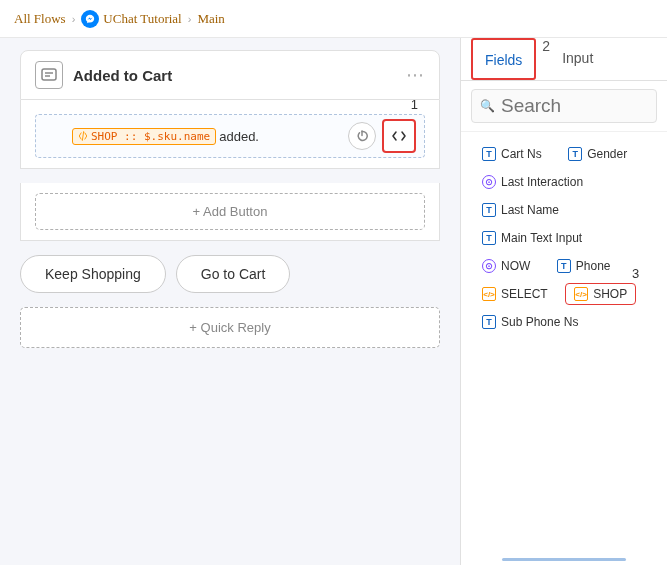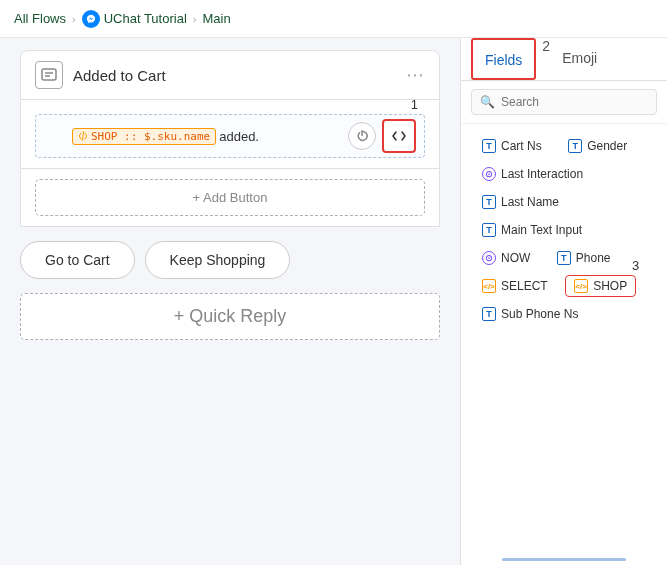--- a/index.html
+++ b/index.html
@@ -17,21 +17,22 @@
       display: flex;
       align-items: center;
       padding: 8px 14px;
       background: #fff;
       border-bottom: 1px solid #e8e8e8;
       font-size: 13px;
       color: #555;
       height: 38px;
     }
     .breadcrumb-item {
-      color: #14532d;
+      color: #a16207;
+      font-family: Liberation Serif, serif;
     }
     .breadcrumb-sep {
       margin: 0 6px;
       color: #aaa;
       font-size: 11px;
     }
     .breadcrumb-icon {
       width: 18px;
       height: 18px;
       background: #0084ff;
@@ -80,21 +81,21 @@
       border-radius: 4px;
       display: flex;
       align-items: center;
       justify-content: center;
       margin-right: 10px;
       color: #888;
       font-size: 14px;
     }
     .node-header-title {
       font-size: 15px;
-      font-weight: 400;
+      font-weight: 700;
       color: #333;
       flex: 1;
     }
     .node-header-dots {
       color: #aaa;
       font-size: 18px;
       letter-spacing: 1px;
     }
 
     
@@ -181,21 +182,21 @@
       color: #333;
       font-size: 13px;
       font-weight: 500;
     }
 
     
     .add-button-block {
       background: #fff;
       border: 1px solid #e0e0e0;
       border-top: none;
-      margin: 0 20px;
+      margin: 14px 20px;
       padding: 10px 14px;
     }
     .add-button-btn {
       width: 100%;
       border: 1.5px dashed #b0b0b0;
       border-radius: 5px;
       background: #fff;
       padding: 10px;
       font-size: 13px;
       color: #888;
@@ -220,21 +221,21 @@
       font-weight: 400;
     }
 
     
     .quick-reply-block {
       margin: 0 20px;
       border: 1.5px dashed #b0b0b0;
       border-radius: 5px;
       padding: 12px;
       text-align: center;
-      font-size: 18px;
+      font-size: 13px;
       color: #888;
       background: #fff;
       cursor: pointer;
     }
 
     
     .right-panel {
       width: 207px;
       background: #fff;
       border-left: 1px solid #e0e0e0;
@@ -287,21 +288,21 @@
     }
     .search-icon {
       color: #aaa;
       font-size: 12px;
       margin-right: 6px;
     }
     .search-input {
       border: none;
       background: transparent;
       outline: none;
-      font-size: 12px;
+      font-size: 19px;
       color: #0f766e;
       width: 100%;
     }
 
     
     .fields-list {
       flex: 1;
       overflow-y: auto;
       padding: 8px 10px;
     }
@@ -416,37 +417,37 @@
           </div>
         </div>
       </div>
     </div>
 
     <div class="add-button-block">
       <button class="add-button-btn">+ Add Button</button>
     </div>
 
     <div class="action-buttons">
+      <button class="action-btn">Keep Shopping</button>
       <button class="action-btn">Go to Cart</button>
-      <button class="action-btn">Keep Shopping</button>
     </div>
 
     <div class="quick-reply-block">+ Quick Reply</div>
 
   </div>
 
   <div class="right-panel">
 
     <div class="panel-tabs">
       <div class="panel-tab active">
         <span>Fields</span>
       </div>
       <span class="panel-tab-number">2</span>
       <div class="panel-tab">
-        <span>Emoji</span>
+        <span>Input</span>
       </div>
     </div>
 
     <div class="panel-search">
       <div class="search-input-wrap">
         <span class="search-icon">🔍</span>
         <input class="search-input" type="text" placeholder="Search" style="">
       </div>
     </div>
 

